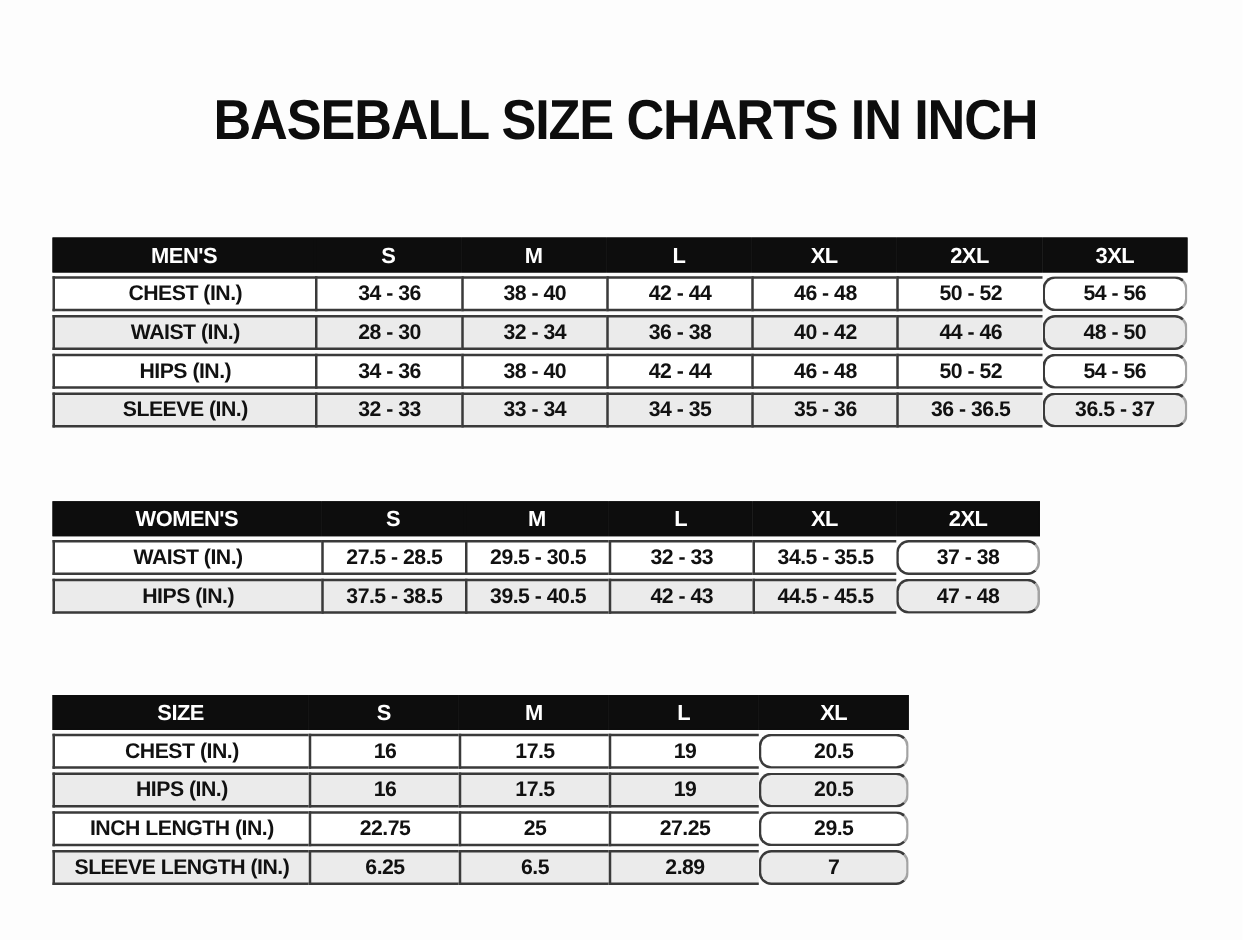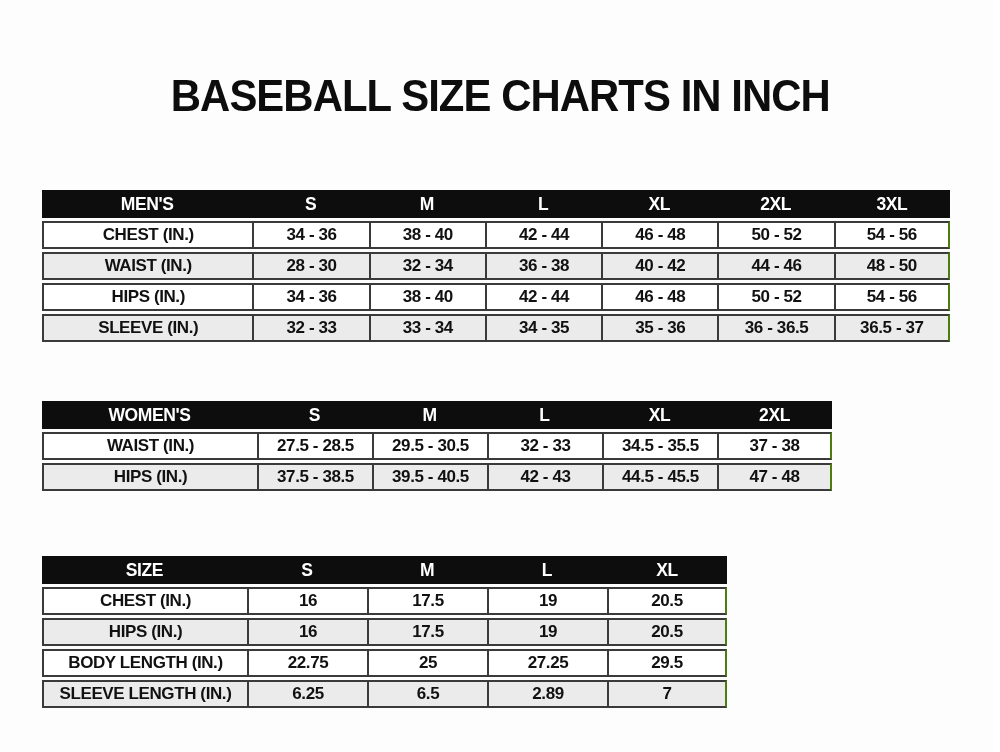--- a/index.html
+++ b/index.html
@@ -56,21 +56,22 @@
     border: 1px solid #0d0d0d;
     font-size: 17.5px;
   }
   table.size-table td {
     background: #ffffff;
     border-top: 2px solid #3a3a3a;
     border-bottom: 2px solid #3a3a3a;
     border-left: 2px solid #3a3a3a;
   }
   table.size-table td:last-child {
-    border-right: 2px solid #4d7c0f;
+    border-right: 2px solid #a3a3a3;
+    border-radius: 10px;
   }
   table.size-table tbody tr:nth-child(even) td {
     background: #ebebeb;
   }
   table.mens   { top: 187px; width: 908px; }
   table.womens { top: 398px; width: 790px; }
   table.youth  { top: 553px; width: 685px; }
   col.c-label-m { width: 210px; }
   col.c-data-m  { width: 116px; }
   col.c-label-w { width: 215px; }
@@ -213,21 +214,21 @@
         <td>20.5</td>
       </tr>
       <tr>
         <td>HIPS (IN.)</td>
         <td>16</td>
         <td>17.5</td>
         <td>19</td>
         <td>20.5</td>
       </tr>
       <tr>
-        <td>BODY LENGTH (IN.)</td>
+        <td>INCH LENGTH (IN.)</td>
         <td>22.75</td>
         <td>25</td>
         <td>27.25</td>
         <td>29.5</td>
       </tr>
       <tr>
         <td>SLEEVE LENGTH (IN.)</td>
         <td>6.25</td>
         <td>6.5</td>
         <td>2.89</td>

